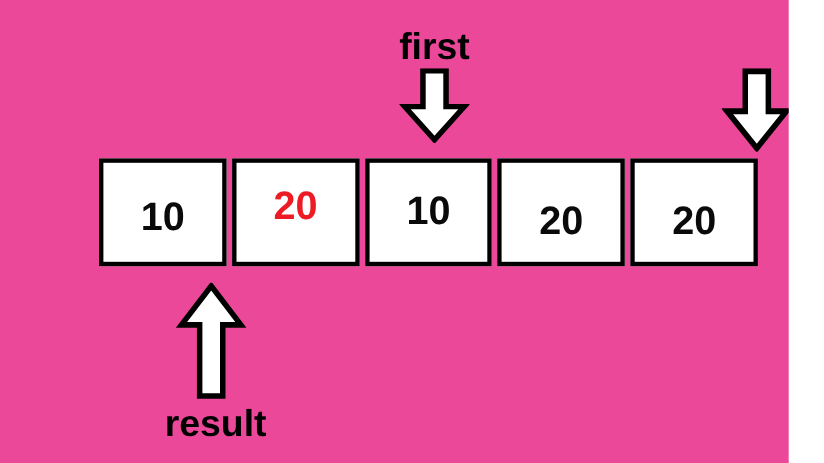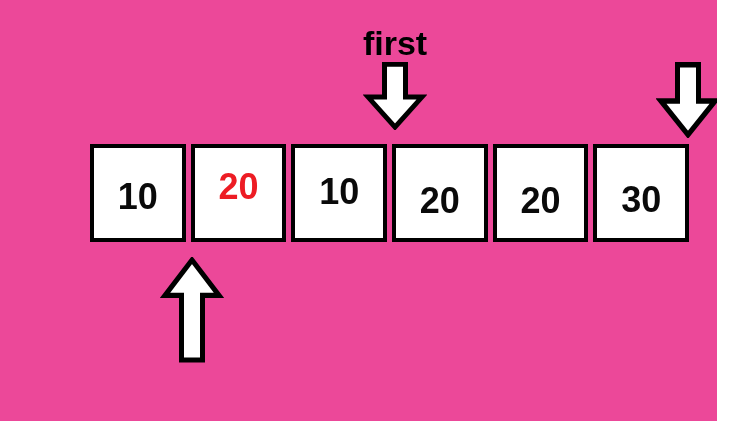--- a/index.html
+++ b/index.html
@@ -93,22 +93,20 @@
     </div>
     <div class="cell">
       <span class="cell-value">10</span>
     </div>
     <div class="cell">
       <span class="cell-value">20</span>
     </div>
     <div class="cell">
       <span class="cell-value">20</span>
     </div>
-    <div class="cell">
-      <span class="cell-value">30</span>
-    </div>
   </div>
 
   <svg class="arrow-svg arrow-result" width="64" height="106" viewBox="0 0 64 105" preserveAspectRatio="none">
     <path d="M32 3 L59 38 L42.5 38 L42.5 102 L21.5 102 L21.5 38 L5 38 Z" fill="#ffffff" stroke="#000000" stroke-width="5" stroke-linejoin="miter"></path>
   </svg>
+  <div class="pointer-label label-result">result</div>
 
 </div>
 
 </body></html>

